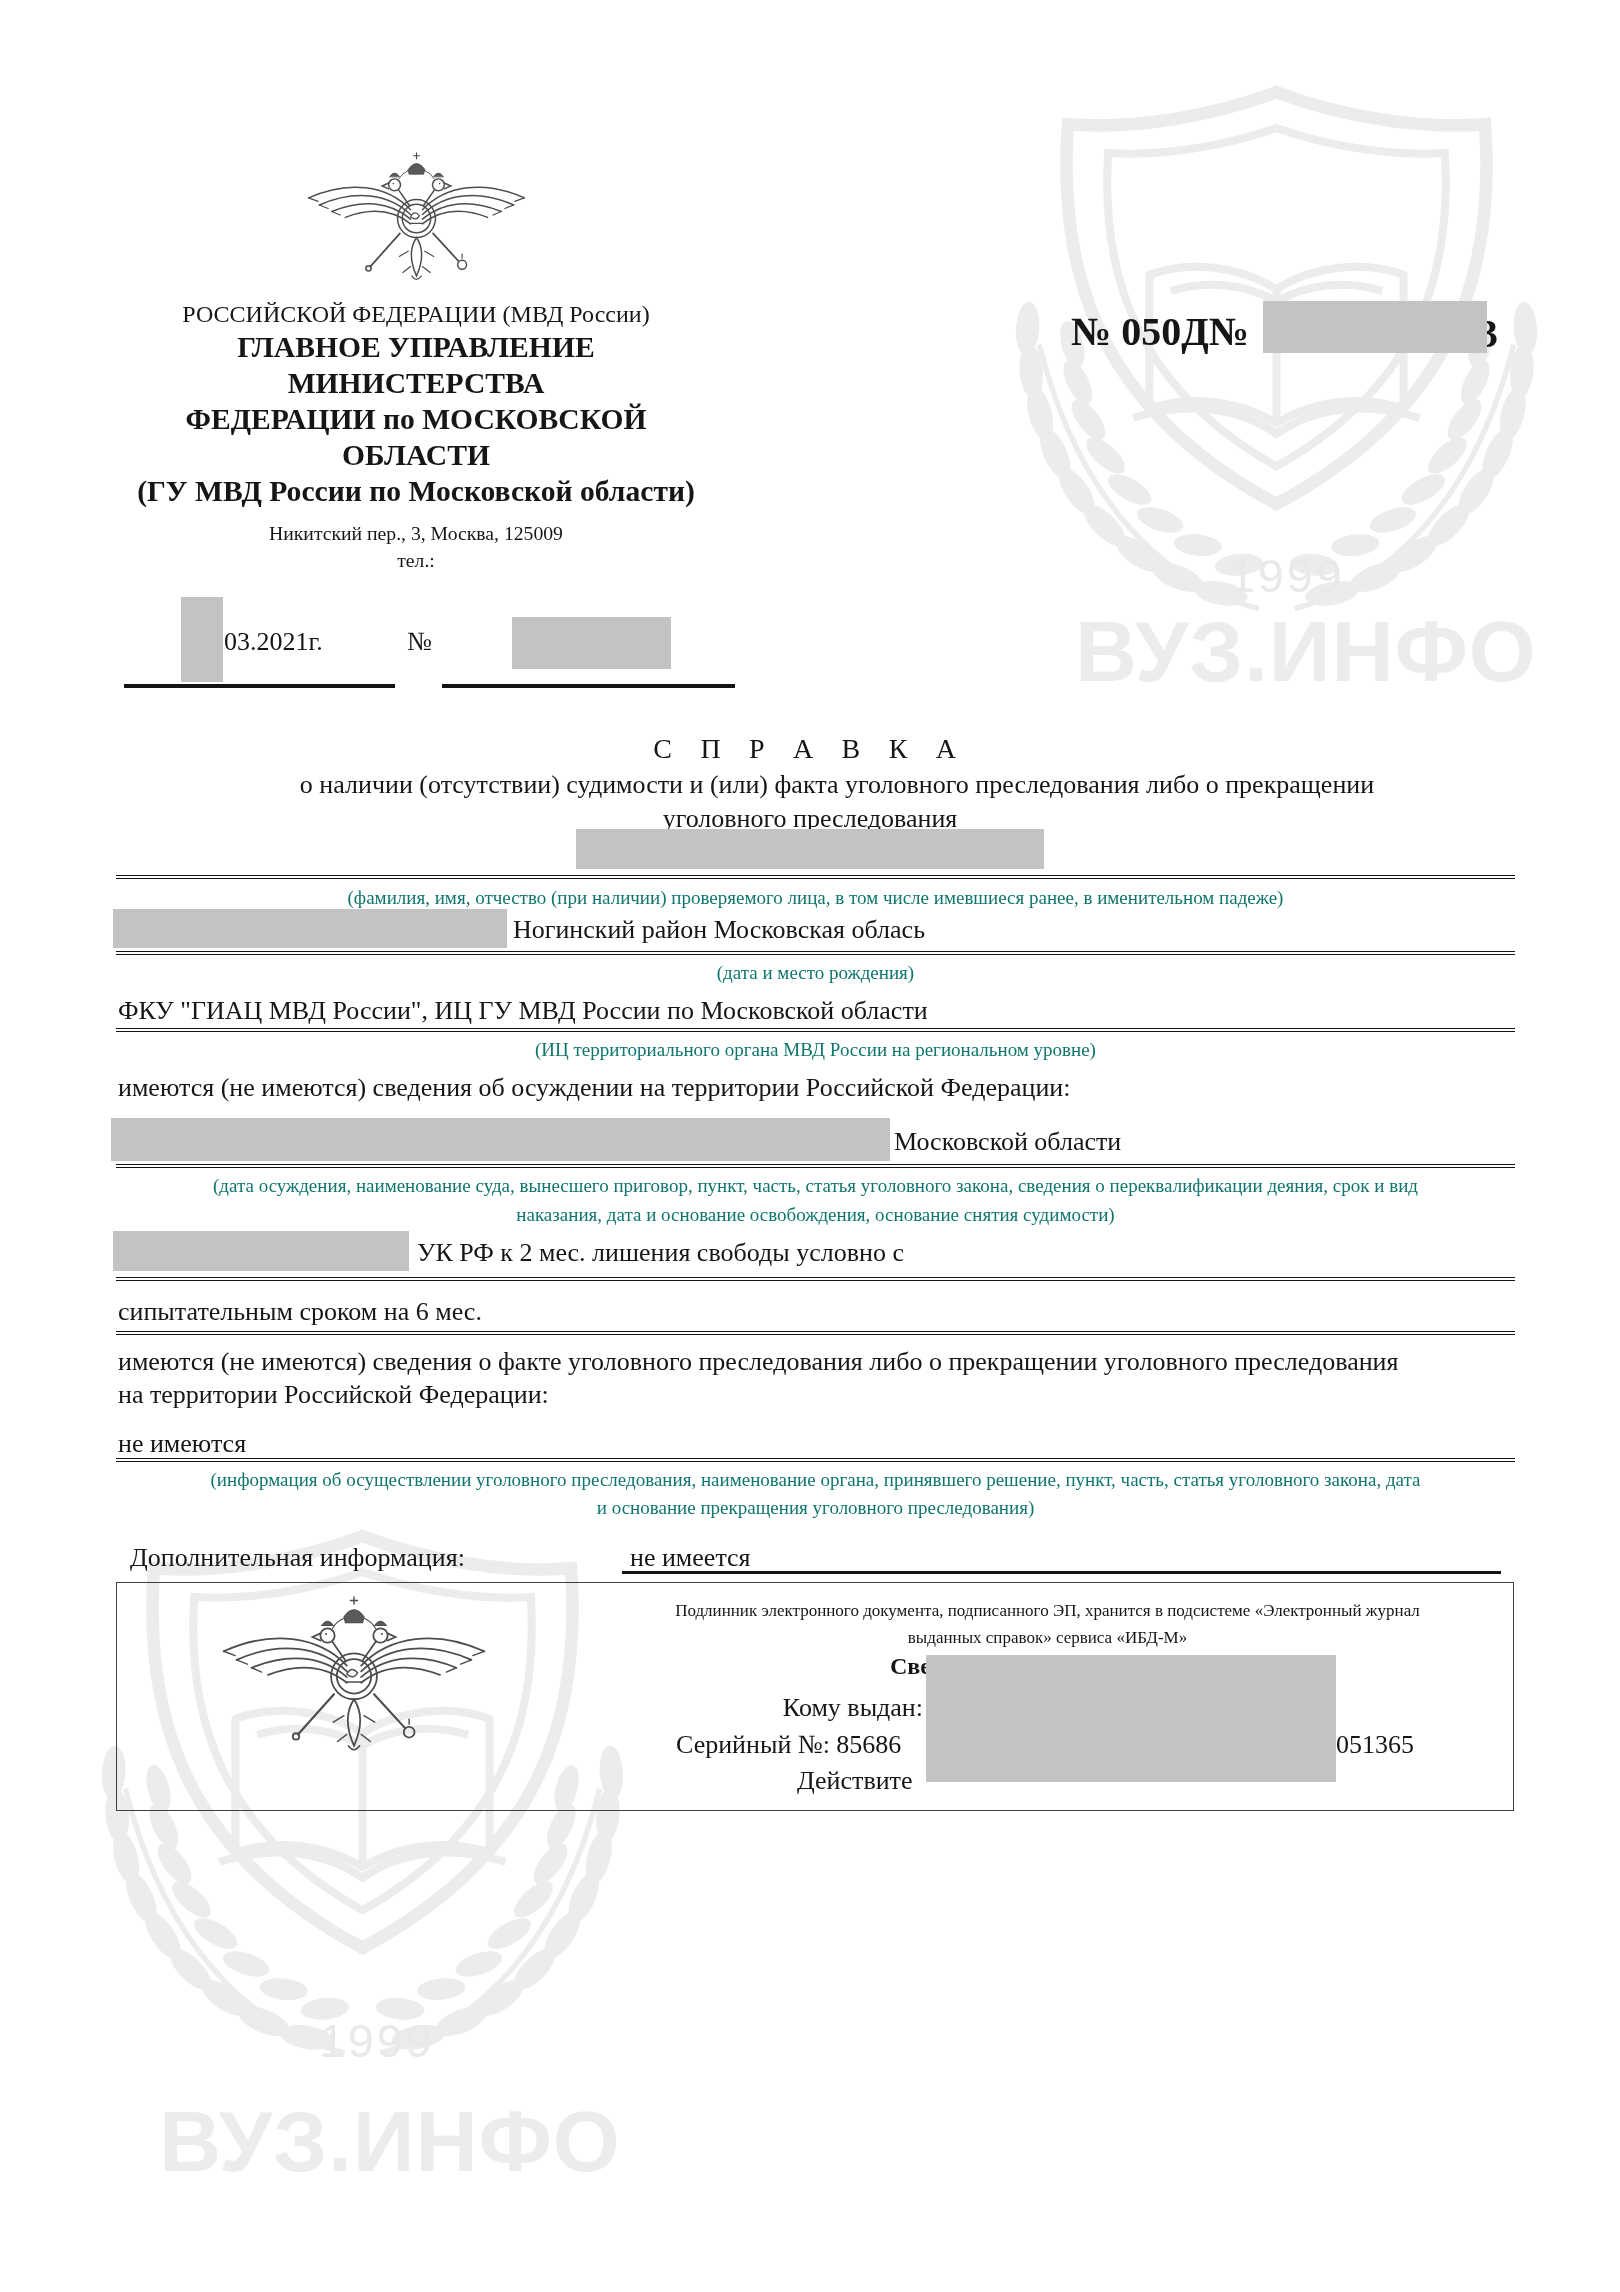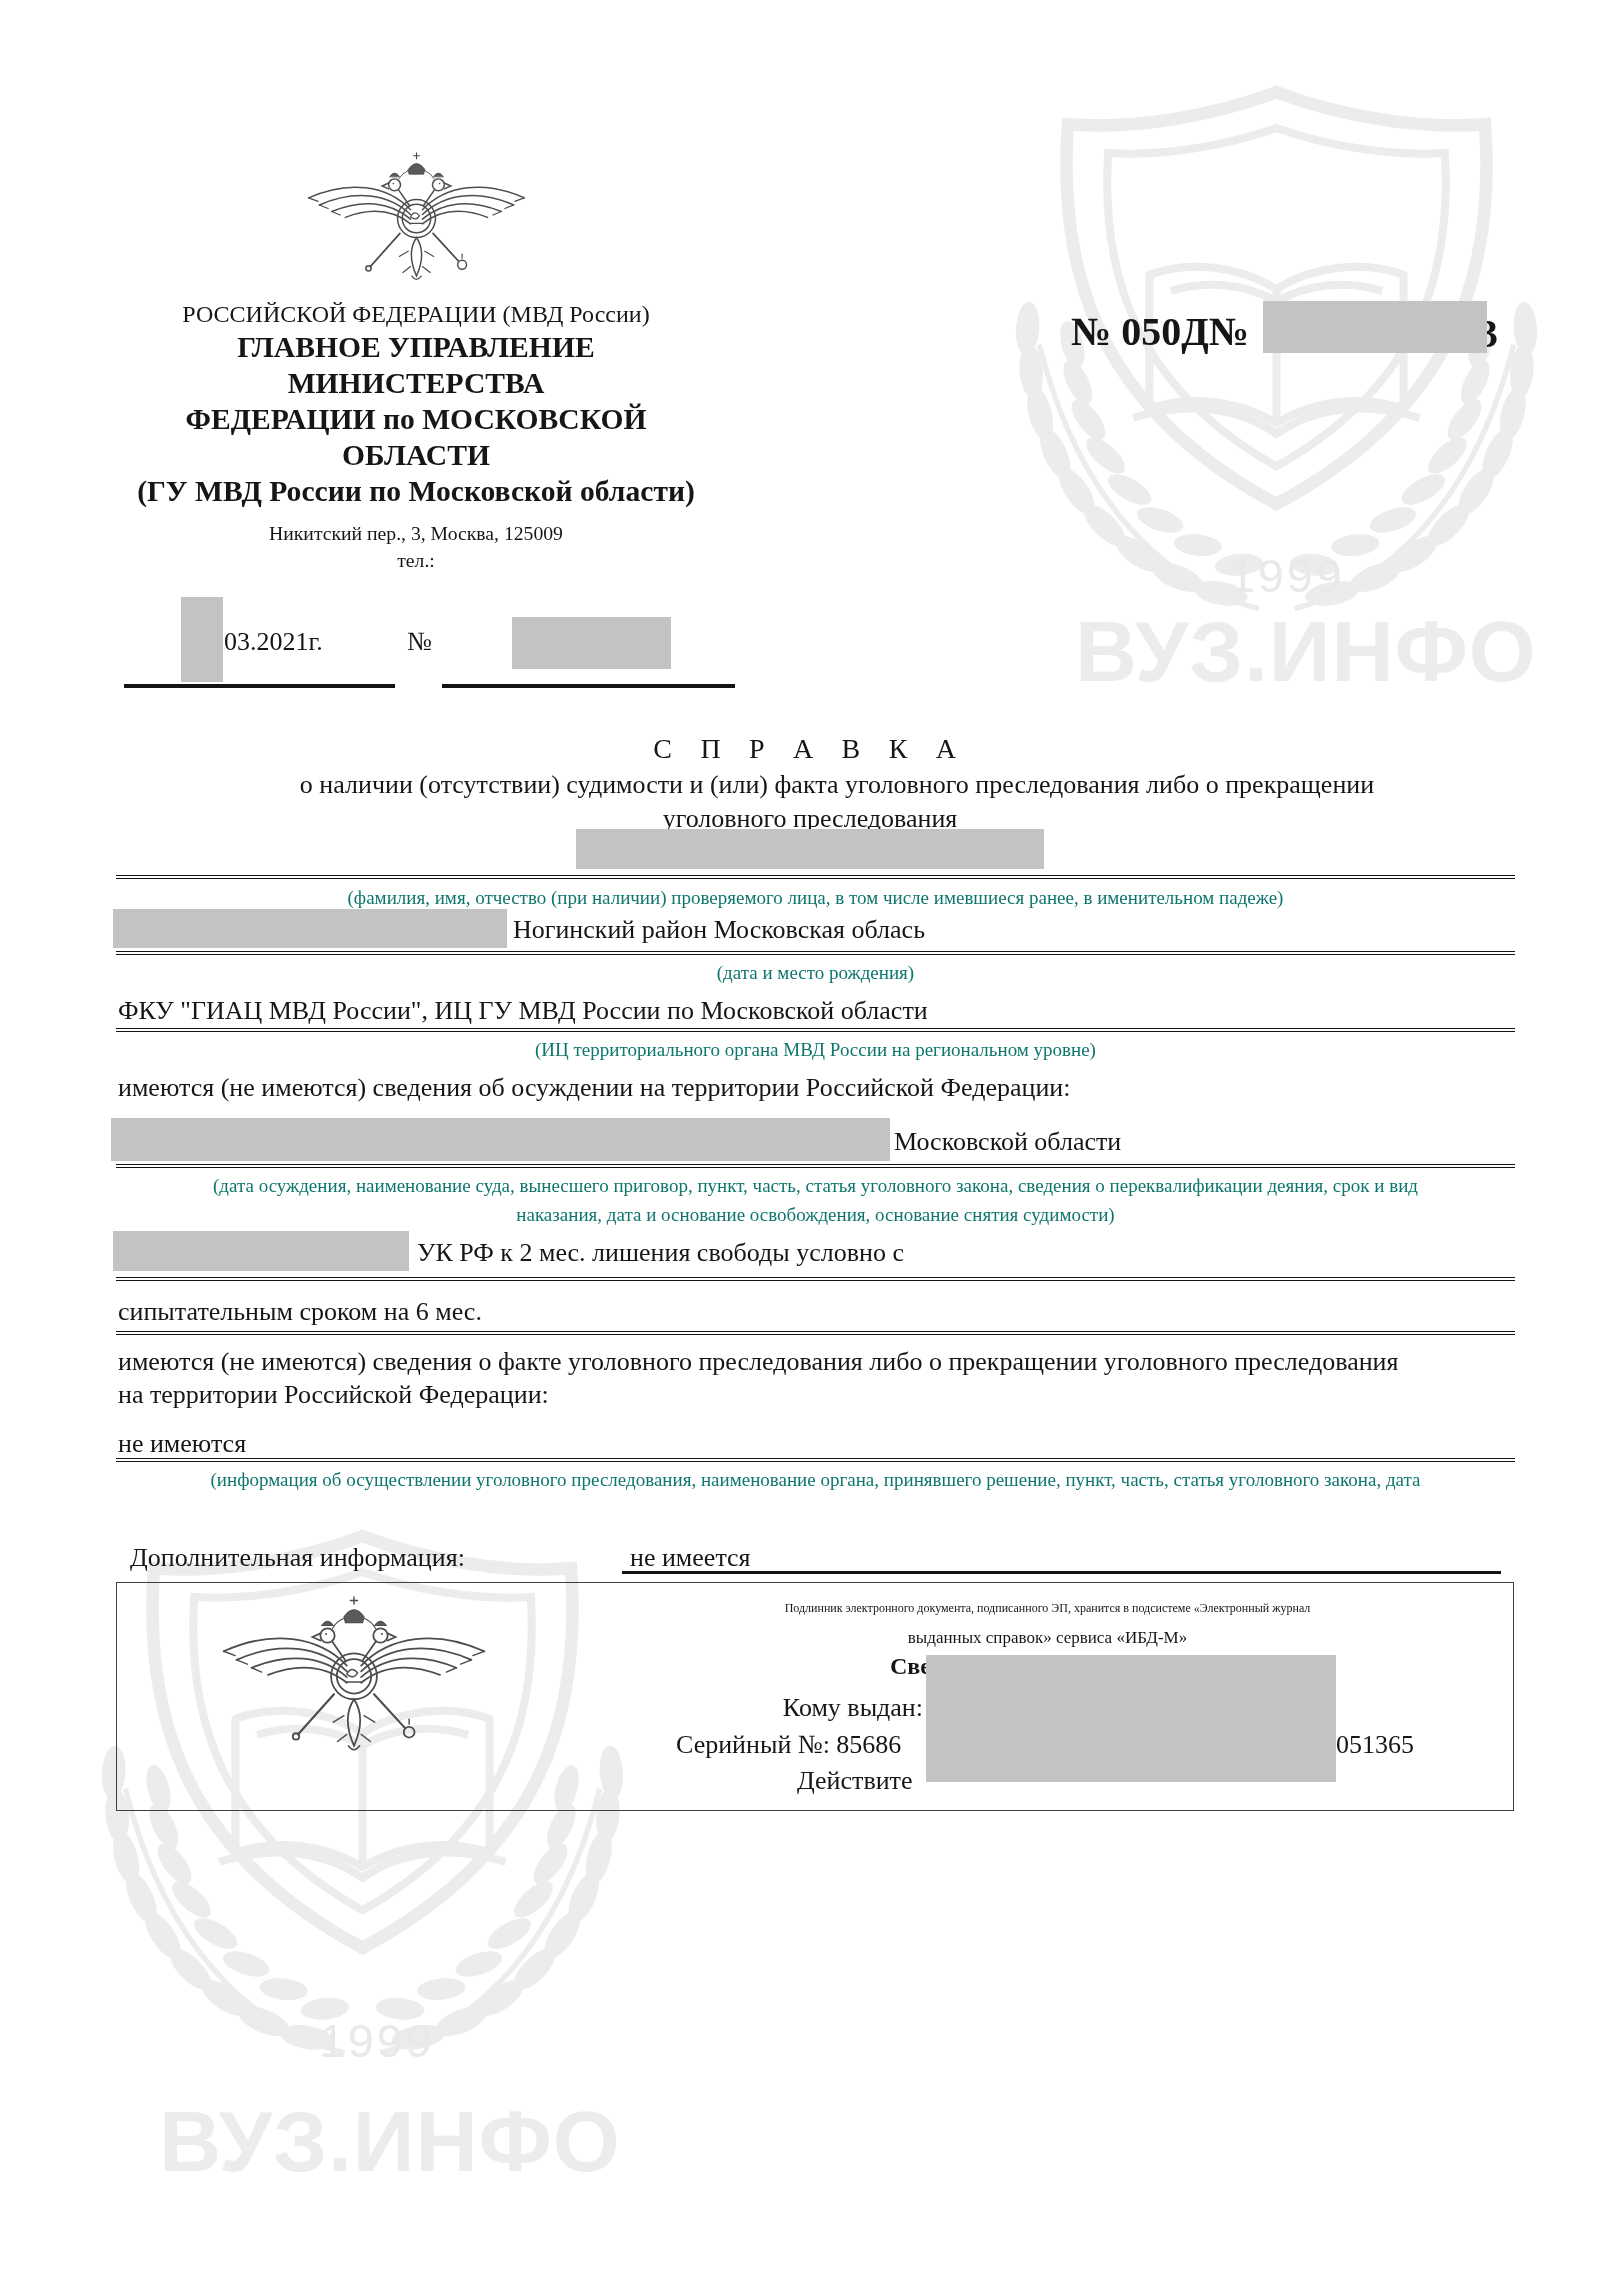--- a/index.html
+++ b/index.html
@@ -176,31 +176,32 @@
 
   <div class="t body-t" style="left:118px;top:1297px;">сипытательным сроком на 6 мес.</div>
   <div class="rule" style="top:1331px;"></div>
 
   <div class="t body-t" style="left:118px;top:1347px;">имеются (не имеются) сведения о факте уголовного преследования либо о прекращении уголовного преследования</div>
   <div class="t body-t" style="left:118px;top:1380px;">на территории Российской Федерации:</div>
 
   <div class="t body-t" style="left:118px;top:1429px;">не имеются</div>
   <div class="rule" style="top:1458px;"></div>
   <div class="t cap" style="top:1469px;">(информация об осуществлении уголовного преследования, наименование органа, принявшего решение, пункт, часть, статья уголовного закона, дата</div>
+  <div class="t cap" style="top:1497px;">и основание прекращения уголовного преследования)</div>
 
   <div class="t body-t" style="left:130px;top:1543px;">Дополнительная информация:</div>
   <div class="t body-t" style="left:630px;top:1543px;">не имеется</div>
   <div class="sline" style="left:622px;top:1571px;width:879px;height:2.7px;"></div>
 
   <div class="certbox"></div>
   <svg class="emblem" style="left:184px;top:1594px;" width="340" height="179" viewBox="0 0 400 250">
       <use href="#mvd-eagle"></use>
     </svg>
 
-  <div class="cert-t" style="left:591px;top:1601px;width:913px;text-align:center;font-size:12px;">Подлинник электронного документа, подписанного ЭП, хранится в подсистеме «Электронный журнал</div>
+  <div class="cert-t" style="left:591px;top:1601px;width:913px;text-align:center;font-size:17px;">Подлинник электронного документа, подписанного ЭП, хранится в подсистеме «Электронный журнал</div>
   <div class="cert-t" style="left:591px;top:1628px;width:913px;text-align:center;font-size:17px;">выданных справок» сервиса «ИБД-М»</div>
   <div class="cert-t" style="left:591px;top:1653px;width:905px;text-align:center;font-size:24px;font-weight:700;">Сведения о сертификате ЭП</div>
   <div class="cert-t" style="left:681px;top:1693px;width:242px;text-align:right;font-size:26px;">Кому выдан:</div>
   <div class="cert-t" style="left:676px;top:1730px;font-size:26px;">Серийный №: 85686</div>
   <div class="cert-t" style="left:1336px;top:1730px;font-size:26px;">051365</div>
   <div class="cert-t" style="left:797px;top:1766px;font-size:26px;">Действите</div>
   <div class="redact" style="left:926px;top:1655px;width:410px;height:127px;"></div>
 
 </div>
 

